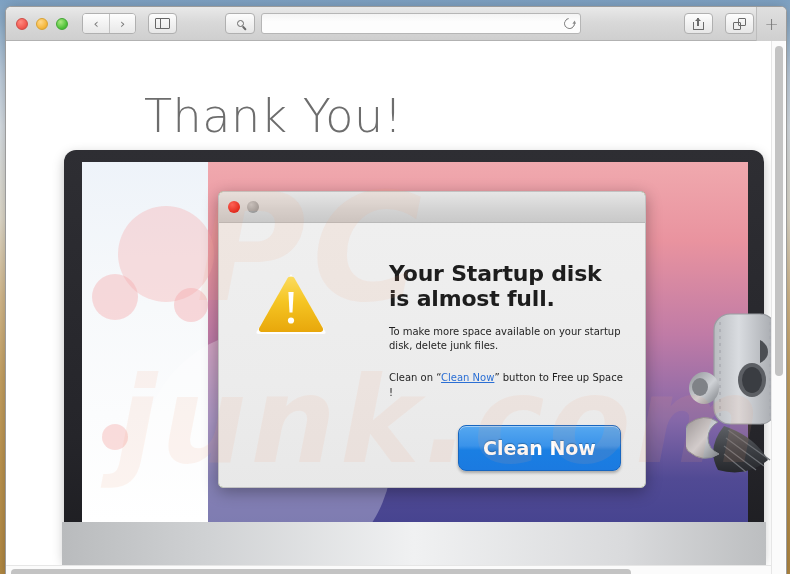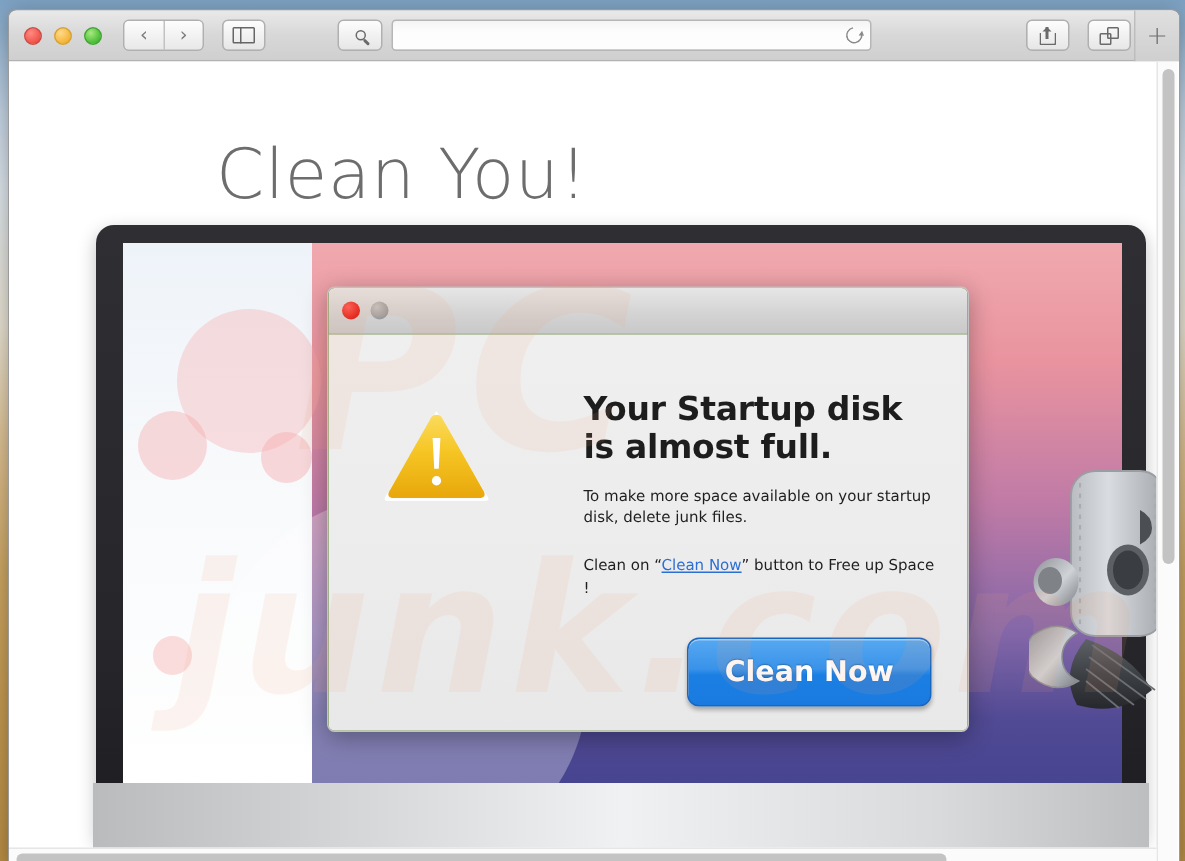--- a/index.html
+++ b/index.html
@@ -407,21 +407,21 @@
           </span>
         </div>
         <div id="new-tab-btn">
           <span>+</span>
         </div>
       </div>
     </div>
 
     <div id="page">
 
-      <div id="thank-you">Clean You!</div>
+      <div id="thank-you">Thank You!</div>
 
       <div id="monitor">
         <div id="monitor-bezel"></div>
 
         <div id="monitor-screen">
           <div id="wallpaper">
             <div class="leftpanel"></div>
             <div class="grad"></div>
             <span class="blob" style="left:36px;top:44px;width:96px;height:96px;background:rgba(245,168,170,0.35);"></span>
             <span class="blob" style="left:10px;top:112px;width:46px;height:46px;background:rgba(245,168,170,0.40);"></span>

